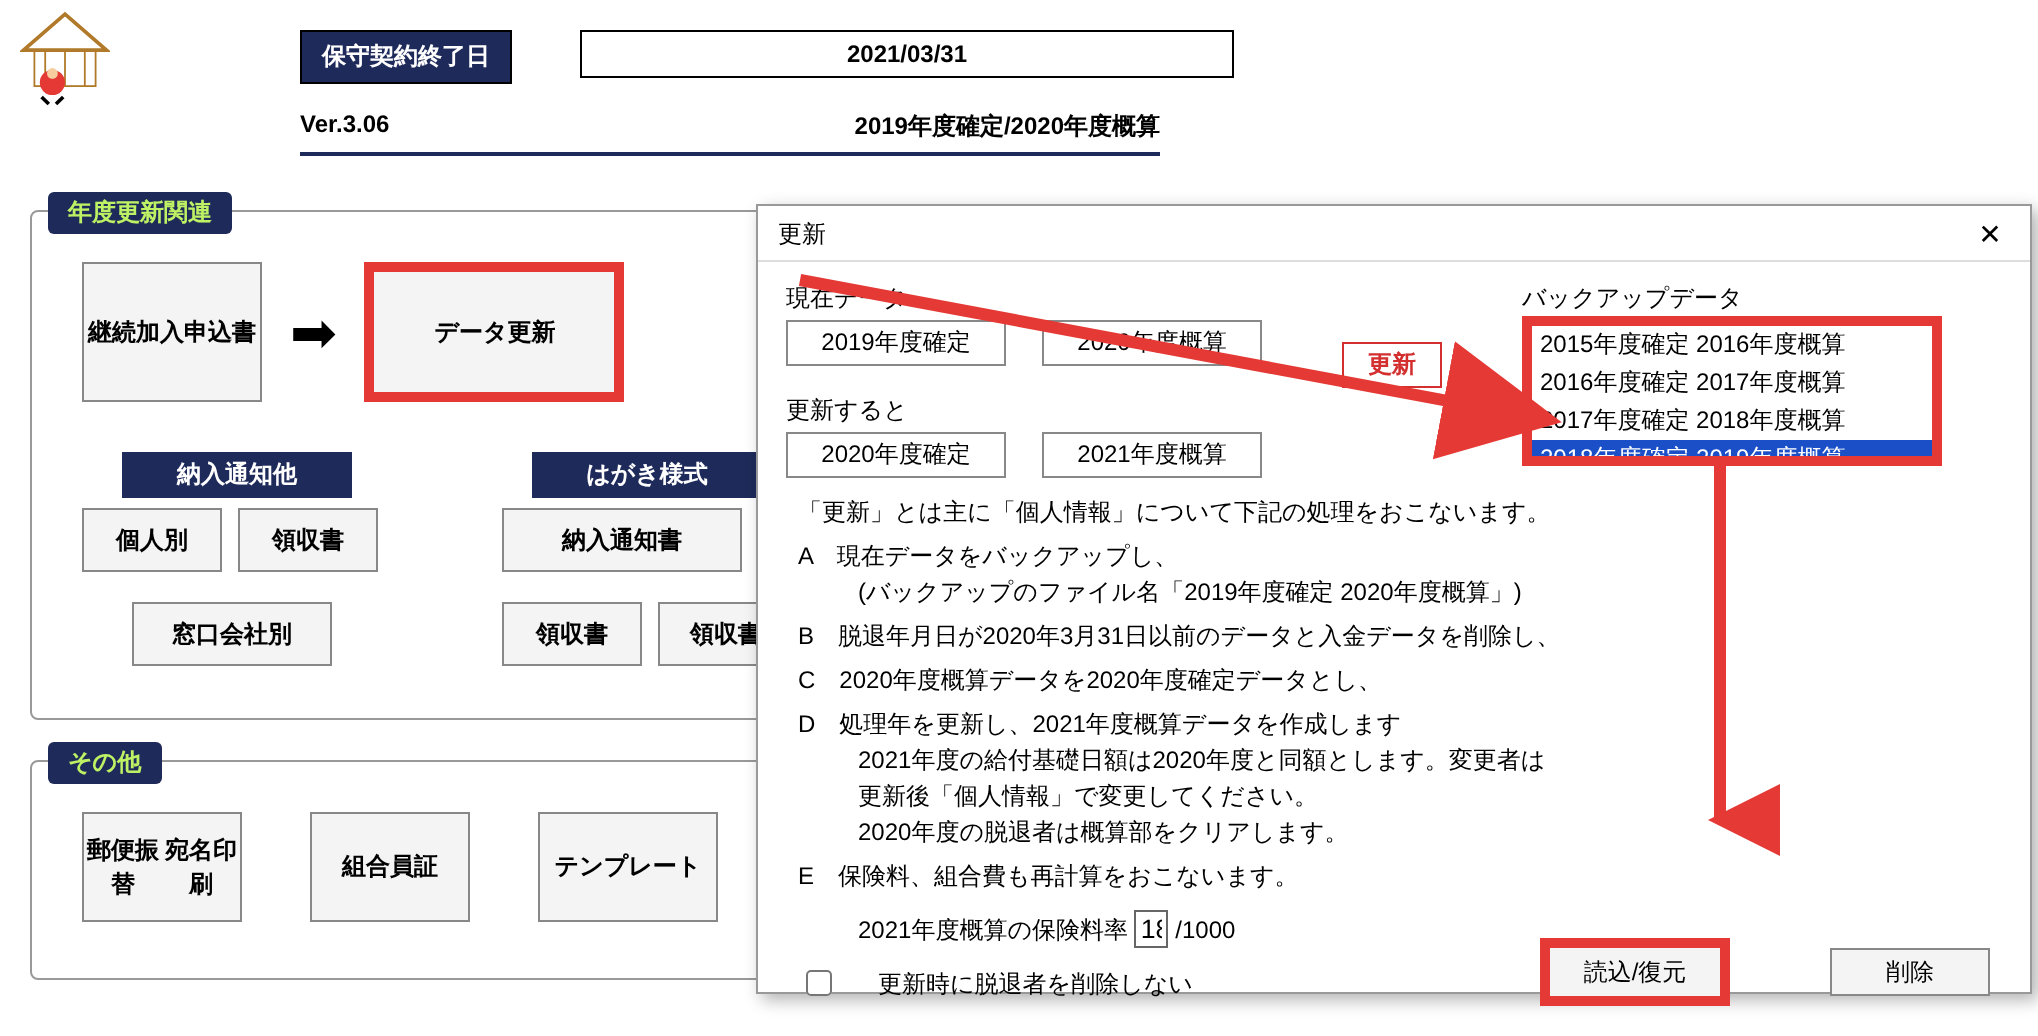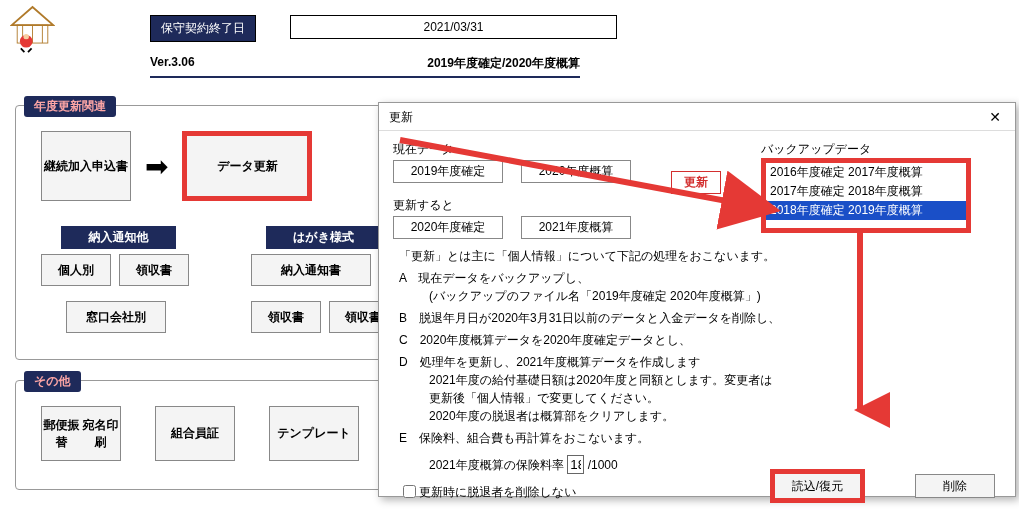--- a/index.html
+++ b/index.html
@@ -8,26 +8,26 @@
     font-family: "MS PGothic","Meiryo",sans-serif;
     font-size: 12px;
     background: #fff;
     width: 1019px;
     height: 518px;
     position: relative;
     overflow: hidden;
   }
   .top-area{position:absolute;left:0;top:0;right:0;height:80px}
   .logo{position:absolute;left:10px;top:5px;width:45px;height:50px}
-  .label-box{display:inline-block;border:1px solid #000;background:#fff;padding:4px 10px;font-weight:normal}
+  .label-box{display:inline-block;border:1px solid #000;background:#fff;padding:4px 10px;font-weight:bold}
   .label-box.dark{background:#1e2a5a;color:#fff}
   .ver-line{position:absolute;left:150px;top:55px;width:430px;border-bottom:2px solid #1e2a5a;font-weight:bold;padding-bottom:4px;display:flex;justify-content:space-between}
 
   .group{position:absolute;border:1px solid #999;border-radius:4px}
-  .group-title{position:absolute;left:8px;top:-10px;background:#1e2a5a;color:#fca5a5;padding:2px 10px;font-weight:bold;border-radius:3px}
+  .group-title{position:absolute;left:8px;top:-10px;background:#1e2a5a;color:#bef264;padding:2px 10px;font-weight:bold;border-radius:3px}
   .sub-title{background:#1e2a5a;color:#fff;padding:3px 0;text-align:center;font-weight:bold}
   .btn{display:inline-flex;align-items:center;justify-content:center;border:1px solid #888;background:#f4f4f4;cursor:pointer;text-align:center;font-weight:bold}
   .big-btn{width:90px;height:70px;flex-direction:row;line-height:1.4}
   .small-btn{width:70px;height:32px}
   .med-btn{width:85px;height:32px}
 
   .arrow-r{font-size:28px;color:#000;display:inline-block}
 
   .highlight-red{border:5px solid #e53935 !important}
 
@@ -37,21 +37,21 @@
   .modal-body{position:relative;padding:10px 14px}
   .mini-btn{display:inline-block;border:1px solid #888;background:#fff;padding:2px 16px;min-width:110px;text-align:center;cursor:pointer}
   .red-text{color:#d32f2f;font-weight:bold}
   .list-box{border:1px solid #666;background:#fff;width:210px;height:75px;overflow:hidden}
   .list-item{padding:1px 4px;white-space:nowrap}
   .list-item.sel{background:#1a4fc7;color:#fff}
   .desc{margin-left:6px;line-height:1.5}
   .desc-indent{margin-left:30px}
   .mini-input{border:1px solid #666;width:17px;text-align:right;padding:1px 2px}
   .win-btn{border:1px solid #888;background:#f4f4f4;width:80px;height:24px;display:inline-flex;align-items:center;justify-content:center;cursor:pointer}
-  .checkbox{display:inline-flex;align-items:center;gap:0}
+  .checkbox{display:inline-flex;align-items:center;gap:20px}
 
   .arrow-svg{position:absolute;pointer-events:none}
 
 </style>
 </head>
 <body>
 
 <div class="top-area">
   <svg class="logo" viewBox="0 0 50 55">
     <polygon points="25,2 48,22 2,22" fill="none" stroke="#b07a2a" stroke-width="2"></polygon>
@@ -145,20 +145,21 @@
           <span class="mini-btn">2020年度確定</span>
           <span class="mini-btn">2021年度概算</span>
         </div>
       </div>
       <div style="margin-top:30px">
         <span class="mini-btn red-text" style="min-width:50px;padding:2px 10px;border-color:#d32f2f">更新</span>
       </div>
       <div>
         <div>バックアップデータ</div>
         <div class="list-box highlight-red" style="border-width:4px">
+          <div class="list-item">2015年度確定 2016年度概算</div>
           <div class="list-item">2016年度確定 2017年度概算</div>
           <div class="list-item">2017年度確定 2018年度概算</div>
           <div class="list-item sel">2018年度確定 2019年度概算</div>
         </div>
       </div>
     </div>
 
     <div style="margin-top:8px" class="desc">
       <div>「更新」とは主に「個人情報」について下記の処理をおこないます。</div>
       <div style="margin-top:4px">A　現在データをバックアップし、</div>

